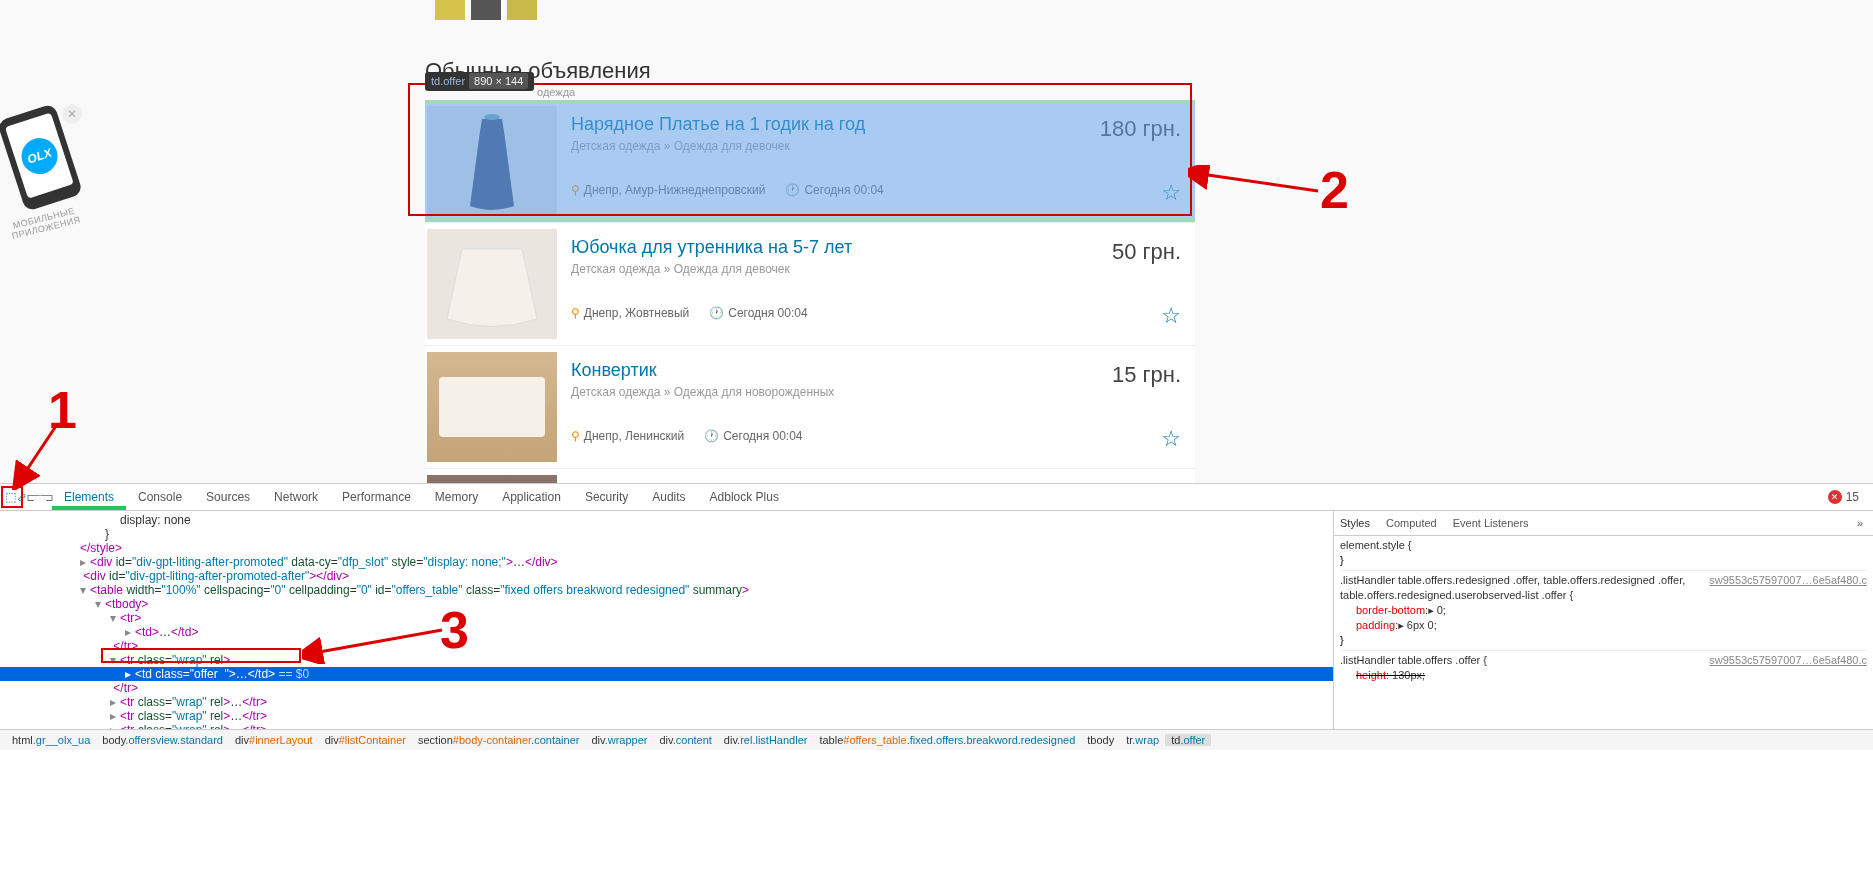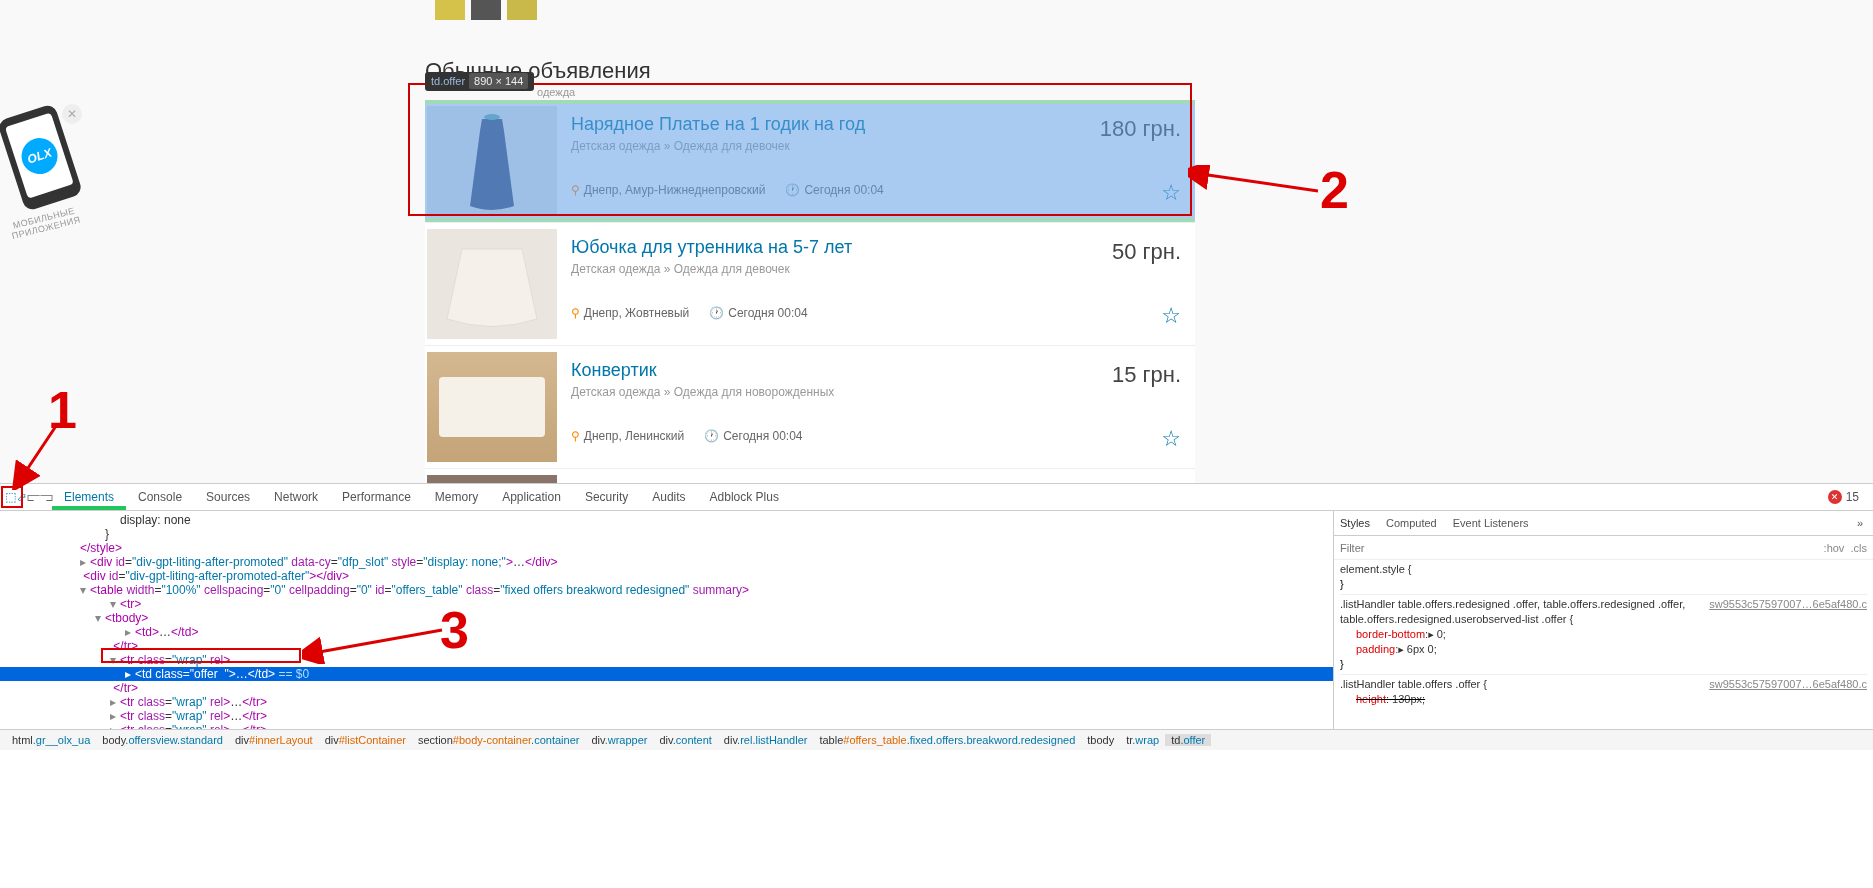--- a/index.html
+++ b/index.html
@@ -61,21 +61,21 @@
 .dt-tool-btn.active { color: #07a; }
 .dt-tab { padding: 6px 12px; font-family: Arial; font-size: 12px; cursor: pointer; }
 .dt-tab.active { color: #07a; border-bottom: 4px solid #22c55e; }
 .dt-err { margin-left: auto; padding: 6px 10px; display: flex; align-items: center; gap: 4px; font-family: Arial; }
 .err-dot { width: 14px; height: 14px; border-radius: 50%; background: #d33; color: #fff; display: inline-flex; align-items: center; justify-content: center; font-size: 9px; }
 
 .dt-body { display: flex; height: 218px; }
 .dt-elements { flex: 1; overflow: auto; padding: 2px 0; color: #333; }
 .code-line { white-space: pre; padding: 0 6px; line-height: 14px; }
 .tag { color: #a0a; }
-.attrn { color: #a21caf; }
+.attrn { color: #14532d; }
 .attrv { color: #07a; }
 .indent-1 { padding-left: 80px; }
 .indent-2 { padding-left: 95px; }
 .indent-3 { padding-left: 110px; }
 .indent-4 { padding-left: 125px; }
 .code-line.sel { background: #0066dd; color: #fff; }
 .code-line.sel .tag, .code-line.sel .attrn, .code-line.sel .attrv { color: #fff; }
 .code-line.sel .dollars { color: #adf; }
 .arrow-tog { color: #888; display: inline-block; width: 10px; }
 
@@ -247,44 +247,39 @@
   </div>
 
   <div class="dt-body">
     <div class="dt-elements">
       <div class="code-line" style="padding-left:120px"><span>display: none</span></div>
       <div class="code-line" style="padding-left:105px"><span>}</span></div>
       <div class="code-line indent-1"><span class="tag">&lt;/style&gt;</span></div>
       <div class="code-line indent-1"><span class="arrow-tog">▸</span><span class="tag">&lt;div</span> <span class="attrn">id</span>=<span class="attrv">"div-gpt-liting-after-promoted"</span> <span class="attrn">data-cy</span>=<span class="attrv">"dfp_slot"</span> <span class="attrn">style</span>=<span class="attrv">"display: none;"</span><span class="tag">&gt;</span>…<span class="tag">&lt;/div&gt;</span></div>
       <div class="code-line indent-1"> <span class="tag">&lt;div</span> <span class="attrn">id</span>=<span class="attrv">"div-gpt-liting-after-promoted-after"</span><span class="tag">&gt;&lt;/div&gt;</span></div>
       <div class="code-line indent-1"><span class="arrow-tog">▾</span><span class="tag">&lt;table</span> <span class="attrn">width</span>=<span class="attrv">"100%"</span> <span class="attrn">cellspacing</span>=<span class="attrv">"0"</span> <span class="attrn">cellpadding</span>=<span class="attrv">"0"</span> <span class="attrn">id</span>=<span class="attrv">"offers_table"</span> <span class="attrn">class</span>=<span class="attrv">"fixed offers breakword redesigned"</span> <span class="attrn">summary</span><span class="tag">&gt;</span></div>
+      <div class="code-line indent-2"><span class="arrow-tog">▾</span><span class="tag">&lt;tbody&gt;</span></div>
       <div class="code-line indent-3"><span class="arrow-tog">▾</span><span class="tag">&lt;tr&gt;</span></div>
-      <div class="code-line indent-2"><span class="arrow-tog">▾</span><span class="tag">&lt;tbody&gt;</span></div>
       <div class="code-line indent-4"><span class="arrow-tog">▸</span><span class="tag">&lt;td&gt;</span>…<span class="tag">&lt;/td&gt;</span></div>
       <div class="code-line indent-3"> <span class="tag">&lt;/tr&gt;</span></div>
       <div class="code-line indent-3"><span class="arrow-tog">▾</span><span class="tag">&lt;tr</span> <span class="attrn">class</span>=<span class="attrv">"wrap"</span> <span class="attrn">rel</span><span class="tag">&gt;</span></div>
       <div class="code-line indent-4 sel" id="selline"><span class="arrow-tog" style="color:#fff">▸</span><span class="tag">&lt;td</span> <span class="attrn">class</span>=<span class="attrv">"offer  "</span><span class="tag">&gt;</span>…<span class="tag">&lt;/td&gt;</span> <span class="dollars">== $0</span></div>
       <div class="code-line indent-3"> <span class="tag">&lt;/tr&gt;</span></div>
       <div class="code-line indent-3"><span class="arrow-tog">▸</span><span class="tag">&lt;tr</span> <span class="attrn">class</span>=<span class="attrv">"wrap"</span> <span class="attrn">rel</span><span class="tag">&gt;</span>…<span class="tag">&lt;/tr&gt;</span></div>
       <div class="code-line indent-3"><span class="arrow-tog">▸</span><span class="tag">&lt;tr</span> <span class="attrn">class</span>=<span class="attrv">"wrap"</span> <span class="attrn">rel</span><span class="tag">&gt;</span>…<span class="tag">&lt;/tr&gt;</span></div>
       <div class="code-line indent-3"><span class="arrow-tog">▸</span><span class="tag">&lt;tr</span> <span class="attrn">class</span>=<span class="attrv">"wrap"</span> <span class="attrn">rel</span><span class="tag">&gt;</span>…<span class="tag">&lt;/tr&gt;</span></div>
 
     </div>
 
     <div class="dt-styles">
       <div class="st-tabs">
         <span class="st-tab active">Styles</span>
         <span class="st-tab">Computed</span>
         <span class="st-tab">Event Listeners</span>
         <span class="more">»</span>
-      </div>
-      <div class="st-filter">
-        <input placeholder="Filter" style="">
-        <span class="hov-cls">:hov</span>&nbsp;&nbsp;
-        <span class="hov-cls">.cls</span>
       </div>
       <div class="st-rules">
         <div><span class="sel-css">element.style {</span></div>
         <div><span>}</span></div>
         <div style="border-top:1px solid #eee;margin-top:2px;padding-top:2px">
           <span class="link-css">sw9553c57597007…6e5af480.c</span>
           <span class="sel-css">.listHandler table.offers.redesigned .offer, table.offers.redesigned .offer, table.offers.redesigned.userobserved-list .offer {</span>
         </div>
         <div class="prop"><span class="propn">border-bottom</span><span class="propv">:▸ 0;</span></div>
         <div class="prop"><span class="propn">padding</span><span class="propv">:▸ 6px 0;</span></div>

